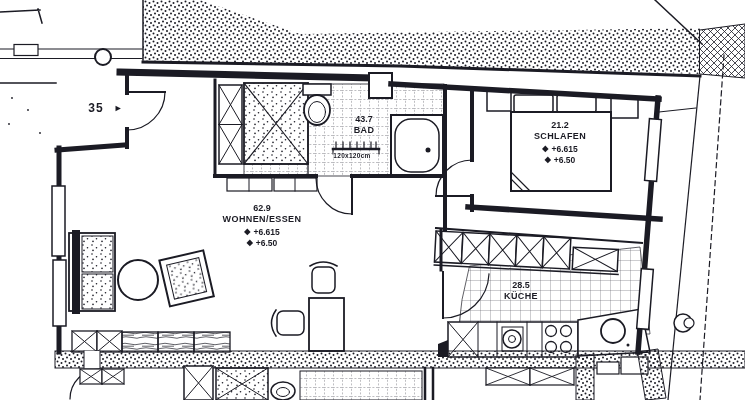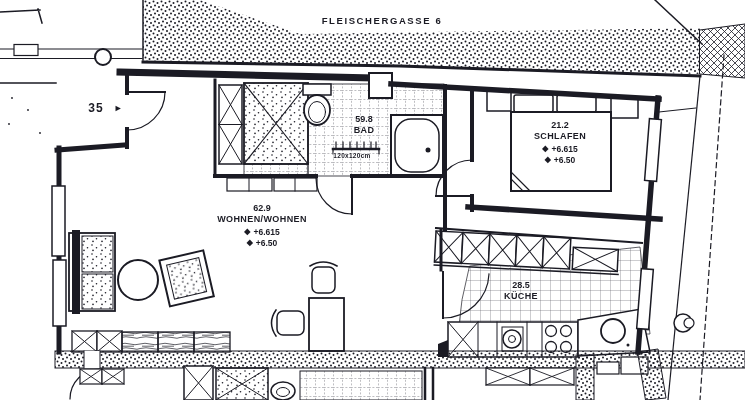--- a/index.html
+++ b/index.html
@@ -267,30 +267,29 @@
       <polygon points="638,352 658,349 666,398 646,400" fill="url(#pStreet)" stroke-width="1"></polygon>
       <path d="M700,76 L668,400" stroke-width="1.2"></path>
       <path d="M724,55 L700,400" stroke-width="1.2" stroke-dasharray="5 4"></path>
       <path d="M659,112 L696,108" stroke-width="1"></path>
       <circle cx="683" cy="323" r="9" fill="#fff" stroke-width="1.5"></circle>
       <circle cx="689" cy="323" r="5" fill="#fff" stroke-width="1.2"></circle>
     </g>
   </g>
 </svg>
 
-  <div class="label title" style="left:382px;top:15px">FLEISCHERGASSE 6</div>
 
   <div class="label entrance" style="left:106px;top:101px">
     <span>35</span>
       <span class="arrow">►</span>
   </div>
 
   <div class="room-block" style="left:262px;top:203px">
     <div class="rnum">62.9</div>
-    <div class="rname">WOHNEN/WOHNEN</div>
+    <div class="rname">WOHNEN/ESSEN</div>
     <div class="lev">
         <span class="mk">◆</span>
         <span>+6.615</span>
       </div>
     <div class="lev">
         <span class="mk">◆</span>
         <span>+6.50</span>
       </div>
   </div>
 
@@ -301,21 +300,21 @@
         <span class="mk">◆</span>
         <span>+6.615</span>
       </div>
     <div class="lev">
         <span class="mk">◆</span>
         <span>+6.50</span>
       </div>
   </div>
 
   <div class="room-block" style="left:364px;top:114px">
-    <div class="rnum">59.8</div>
+    <div class="rnum">43.7</div>
     <div class="rname">BAD</div>
   </div>
   <div class="label note" style="left:352px;top:152px">120x120cm</div>
 
   <div class="room-block" style="left:521px;top:280px">
     <div class="rnum">28.5</div>
     <div class="rname">KÜCHE</div>
   </div>
 
 </div>

